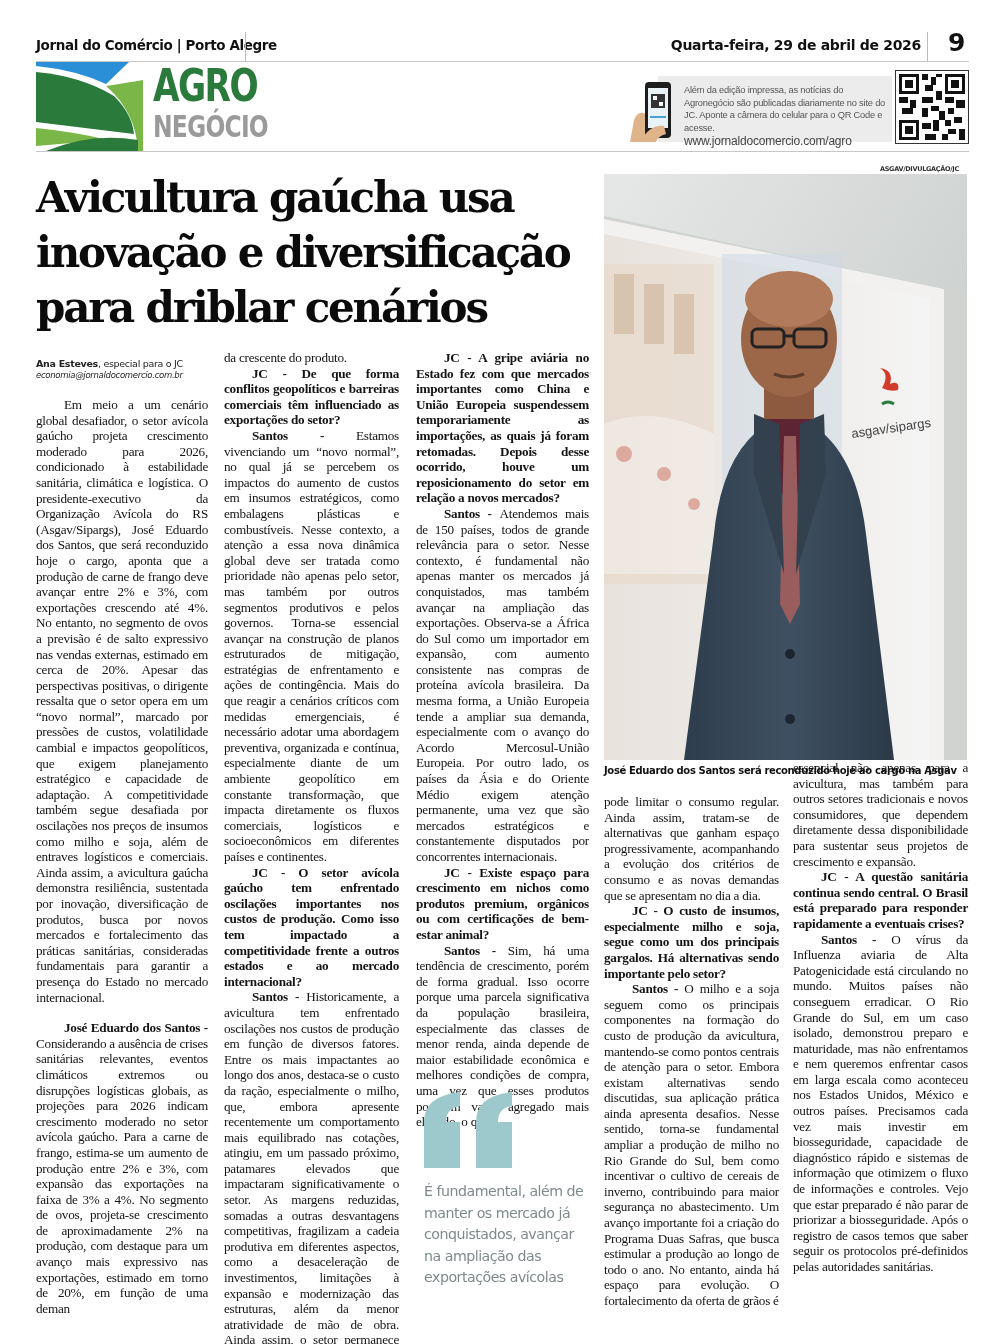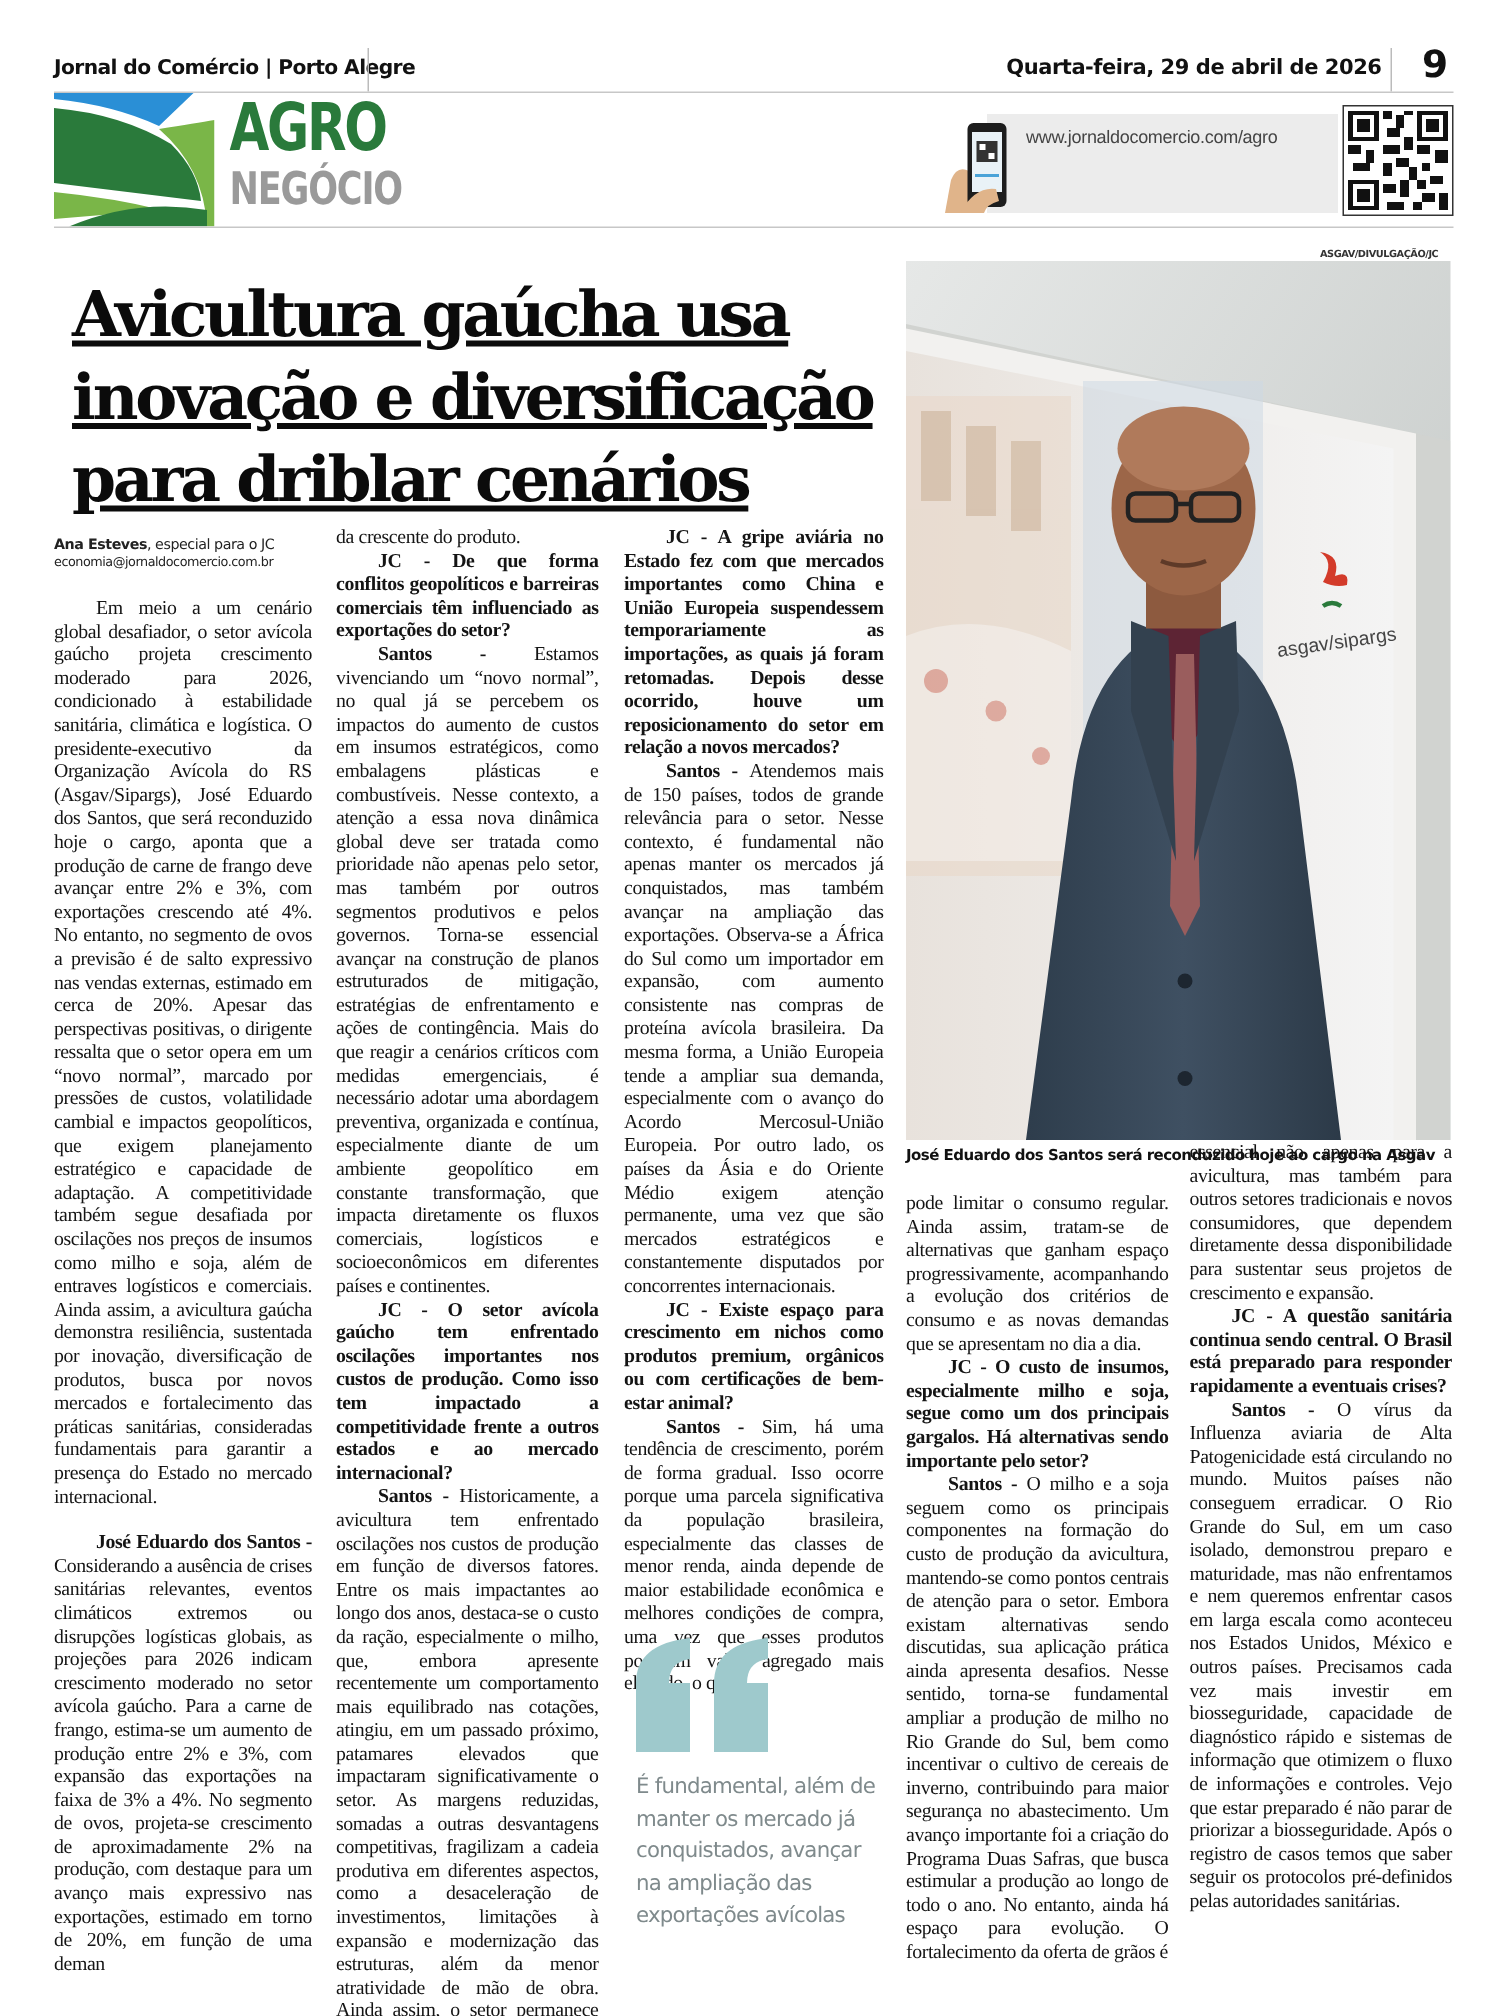--- a/index.html
+++ b/index.html
@@ -35,21 +35,21 @@
   
   .col { position: absolute; font-size: 13.2px; line-height: 15.6px; text-align: justify; hyphens: auto; color: #141414; letter-spacing: -0.25px; }
   .col p { margin: 0; text-indent: 28px; }
   .col p.q { font-weight: bold; }
   .col p.noindent { text-indent: 0; }
   .col .sp { display: block; height: 15px; }
   .b { font-weight: bold; }
 
   .byline { position: absolute; left: 36px; top: 358px; font-family: "DejaVu Sans", sans-serif; font-size: 9.5px; color: #222; letter-spacing: -0.3px; }
   .byline .name { font-weight: bold; }
-  .email { position: absolute; left: 36px; top: 370px; font-family: "DejaVu Sans", sans-serif; font-size: 8.5px; color: #222; letter-spacing: -0.3px; }
+  .email { position: absolute; left: 36px; top: 370px; font-family: "DejaVu Sans", sans-serif; font-size: 8.5px; color: #222; letter-spacing: -0.3px; font-style: italic; }
 
   .c1 { left: 36px; top: 397px; width: 172px; }
   .c2 { left: 224px; top: 350px; width: 175px; }
   .c3 { left: 416px; top: 350px; width: 173px; }
   .c4 { left: 604px; top: 794px; width: 175px; }
   .c5 { left: 793px; top: 760px; width: 175px; }
 
   
   .pq-mark { position: absolute; left: 424px; top: 1092px; width: 96px; height: 76px; }
   .pq-text { position: absolute; left: 424px; top: 1181px; width: 170px; font-family: "DejaVu Sans", sans-serif; font-size: 14.2px; line-height: 21.6px; color: #7f8a8c; font-weight: normal; letter-spacing: -0.5px; }
@@ -80,20 +80,21 @@
   <path d="M0,62 L4,40 Q8,30 16,34 L16,62 Z" fill="#e0b48a"></path>
   <rect x="15" y="2" width="26" height="56" rx="4" fill="#1d1d1d"></rect>
   <rect x="18" y="8" width="20" height="40" fill="#e9f2f7"></rect>
   <rect x="21" y="14" width="14" height="14" fill="#333"></rect>
   <rect x="23" y="16" width="4" height="4" fill="#fff"></rect>
   <rect x="29" y="22" width="4" height="4" fill="#fff"></rect>
   <rect x="20" y="36" width="16" height="2" fill="#4aa3d8"></rect>
   <path d="M10,62 Q20,44 34,46 L36,54 Q28,56 26,62 Z" fill="#e0b48a"></path>
 </svg>
 <div class="promo-text">
+  <span>Além da edição impressa, as notícias do Agronegócio são publicadas diariamente no site do JC. Aponte a câmera do celular para o QR Code e acesse.</span>
   <span class="promo-url">www.jornaldocomercio.com/agro</span>
 </div>
 <svg class="qr" viewBox="0 0 25 25" shape-rendering="crispEdges">
   <g fill="#111">
     <rect x="1" y="1" width="7" height="7"></rect>
       <rect x="2" y="2" width="5" height="5" fill="#fff"></rect>
       <rect x="3" y="3" width="3" height="3"></rect>
     <rect x="17" y="1" width="7" height="7"></rect>
       <rect x="18" y="2" width="5" height="5" fill="#fff"></rect>
       <rect x="19" y="3" width="3" height="3"></rect>
@@ -120,21 +121,21 @@
       <rect x="10" y="22" width="4" height="2"></rect>
     <rect x="17" y="17" width="2" height="2"></rect>
       <rect x="20" y="16" width="3" height="2"></rect>
       <rect x="18" y="20" width="3" height="2"></rect>
     <rect x="22" y="20" width="2" height="4"></rect>
       <rect x="16" y="22" width="2" height="2"></rect>
   </g>
 </svg>
 <div class="hr-mid"></div>
 
-<h1 class="headline" style="margin:12px;text-decoration:underline;">Avicultura gaúcha usa inovação e diversificação para driblar cenários</h1>
+<h1 class="headline" style="margin:0;">Avicultura gaúcha usa inovação e diversificação para driblar cenários</h1>
 
 <div class="photo-credit">ASGAV/DIVULGAÇÃO/JC</div>
 <div class="photo">
   <svg width="363" height="586" viewBox="0 0 363 586">
     <defs>
       <linearGradient id="wall" x1="0" x2="1" y1="0" y2="1">
         <stop offset="0" stop-color="#e6e8e7"></stop>
           <stop offset="1" stop-color="#bfc4c2"></stop>
       </linearGradient>
       <linearGradient id="suit" x1="0" x2="1">

